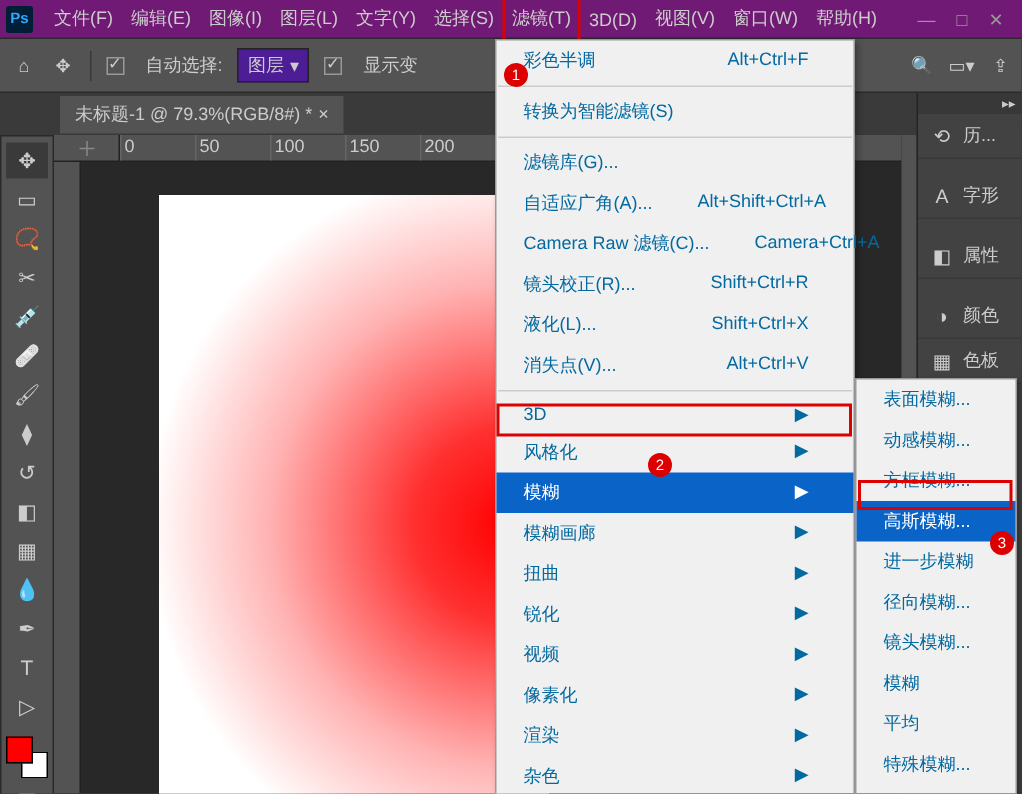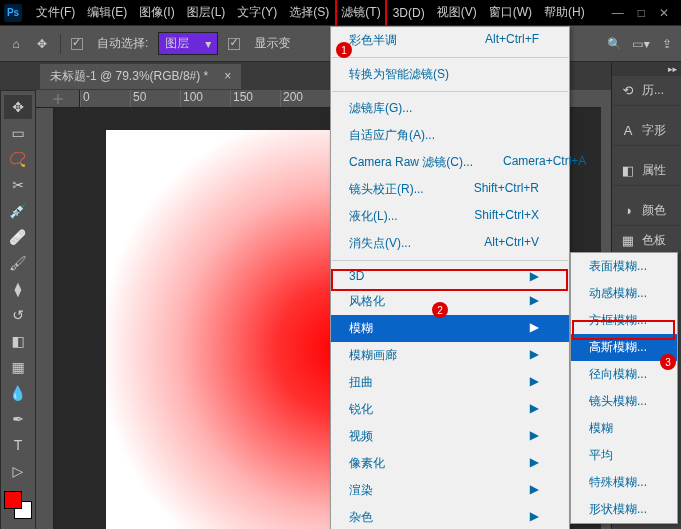--- a/index.html
+++ b/index.html
@@ -1,30 +1,30 @@
 <!DOCTYPE html>
 <html><head>
 <meta charset="utf-8">
 <style>
 *{margin:0;padding:0;box-sizing:border-box;font-family:"Microsoft YaHei",sans-serif;font-size:12px;color:#ccc}
 body{background:#535353;width:681px;height:529px;overflow:hidden;position:relative}
-.menubar{background:#000000;height:26px;display:flex;align-items:center;padding:0 4px;border-bottom:1px solid #2a2a2a}
+.menubar{background:#701a75;height:26px;display:flex;align-items:center;padding:0 4px;border-bottom:1px solid #2a2a2a}
 .ps-logo{width:18px;height:18px;background:#001e36;color:#31a8ff;font-weight:bold;font-size:10px;display:flex;align-items:center;justify-content:center;border-radius:2px;margin-right:8px}
 .menu-item{padding:4px 6px;cursor:pointer}
 .menu-item.hl{border:2px solid #d00;padding:15px 4px}
 .winctl{margin-left:auto;display:flex;gap:14px;padding-right:8px}
 .winctl span{cursor:pointer;color:#999}
 .optbar{height:36px;background:#535353;display:flex;align-items:center;padding:0 8px;gap:10px;border-bottom:1px solid #2a2a2a}
 .icon{width:16px;height:16px;display:inline-flex;align-items:center;justify-content:center;color:#ccc}
 .sep{width:1px;height:20px;background:#3a3a3a}
 .chk{width:12px;height:12px;border:1px solid #999;display:inline-block;margin-right:4px;position:relative}
 .chk.on::after{content:"✓";position:absolute;top:-3px;left:0;color:#ccc;font-size:11px}
-.dd{background:#6d28d9;padding:2px 6px;border:1px solid #222;display:flex;align-items:center;gap:16px}
+.dd{background:#4c1d95;padding:2px 6px;border:1px solid #222;display:flex;align-items:center;gap:4px}
 .tabbar{height:28px;background:#3a3a3a;display:flex;align-items:center;padding-left:40px}
-.doctab{background:#535353;padding:4px 10px;color:#ccc;display:flex;align-items:center;gap:16px;font-size:11px}
+.doctab{background:#535353;padding:4px 10px;color:#ccc;display:flex;align-items:center;gap:4px;font-size:11px}
 .toolbox{position:absolute;left:0;top:90px;width:36px;background:#535353;border:1px solid #2a2a2a;display:flex;flex-direction:column;align-items:center;padding:4px 0;gap:2px}
 .tool{width:28px;height:24px;display:flex;align-items:center;justify-content:center;cursor:pointer;color:#ccc;font-size:14px}
 .tool.active{background:#3a3a3a}
 .swatch{margin-top:6px;position:relative;width:28px;height:28px}
 .swatch .fg{width:18px;height:18px;background:#ff0000;border:1px solid #000;position:absolute;top:0;left:0}
 .swatch .bg{width:18px;height:18px;background:#fff;border:1px solid #000;position:absolute;bottom:0;right:0}
 .canvas-area{position:absolute;left:36px;top:90px;right:80px;bottom:0;background:#282828}
 .rulerh{position:absolute;left:44px;top:0;right:0;height:18px;background:#535353;border-bottom:1px solid #222;display:flex;font-size:9px;color:#888}
 .rulerh span{width:50px;border-left:1px solid #666;padding-left:2px}
 .rulerv{position:absolute;left:0;top:18px;width:18px;bottom:0;background:#535353;border-right:1px solid #222}
@@ -181,20 +181,21 @@
     <div class="msep"></div>
     <div class="mi">
       <span>转换为智能滤镜(S)</span>
     </div>
     <div class="msep"></div>
     <div class="mi">
       <span>滤镜库(G)...</span>
     </div>
     <div class="mi">
       <span>自适应广角(A)...</span>
+      <span>Alt+Shift+Ctrl+A</span>
     </div>
     <div class="mi">
       <span>Camera Raw 滤镜(C)...</span>
       <span>Camera+Ctrl+A</span>
     </div>
     <div class="mi">
       <span>镜头校正(R)...</span>
       <span>Shift+Ctrl+R</span>
     </div>
     <div class="mi">
@@ -253,20 +254,23 @@
       <span>表面模糊...</span>
     </div>
     <div class="mi">
       <span>动感模糊...</span>
     </div>
     <div class="mi">
       <span>方框模糊...</span>
     </div>
     <div class="mi sel">
       <span>高斯模糊...</span>
+    </div>
+    <div class="mi">
+      <span>进一步模糊</span>
     </div>
     <div class="mi">
       <span>径向模糊...</span>
     </div>
     <div class="mi">
       <span>镜头模糊...</span>
     </div>
     <div class="mi">
       <span>模糊</span>
     </div>

